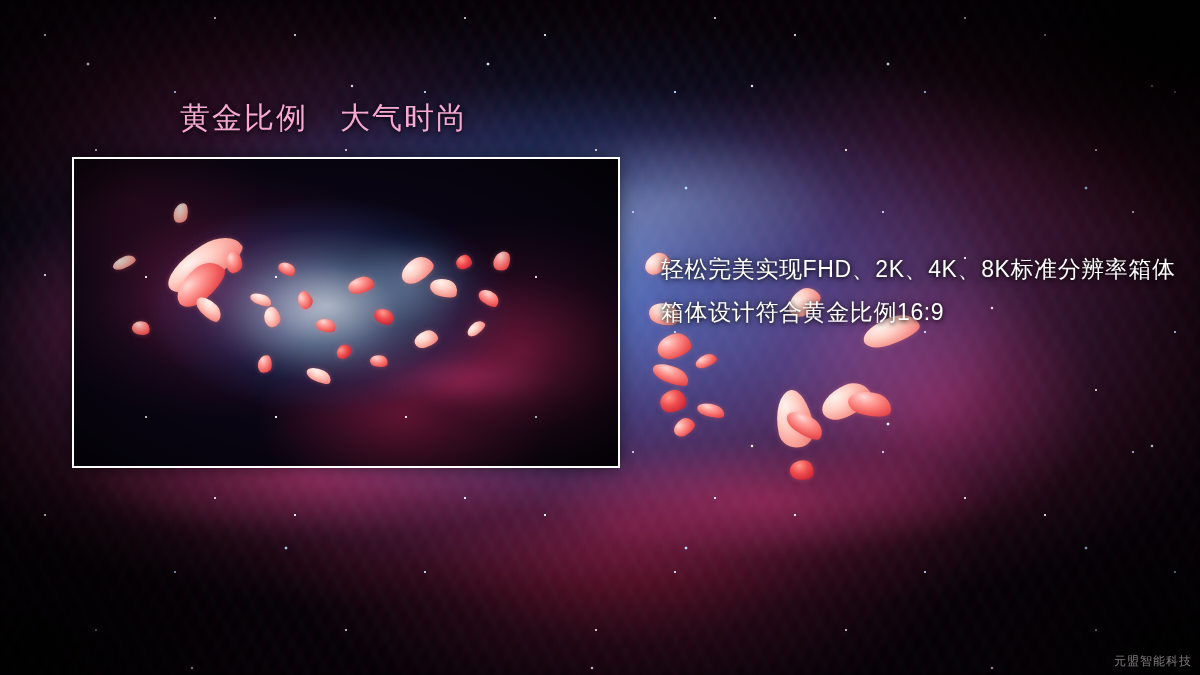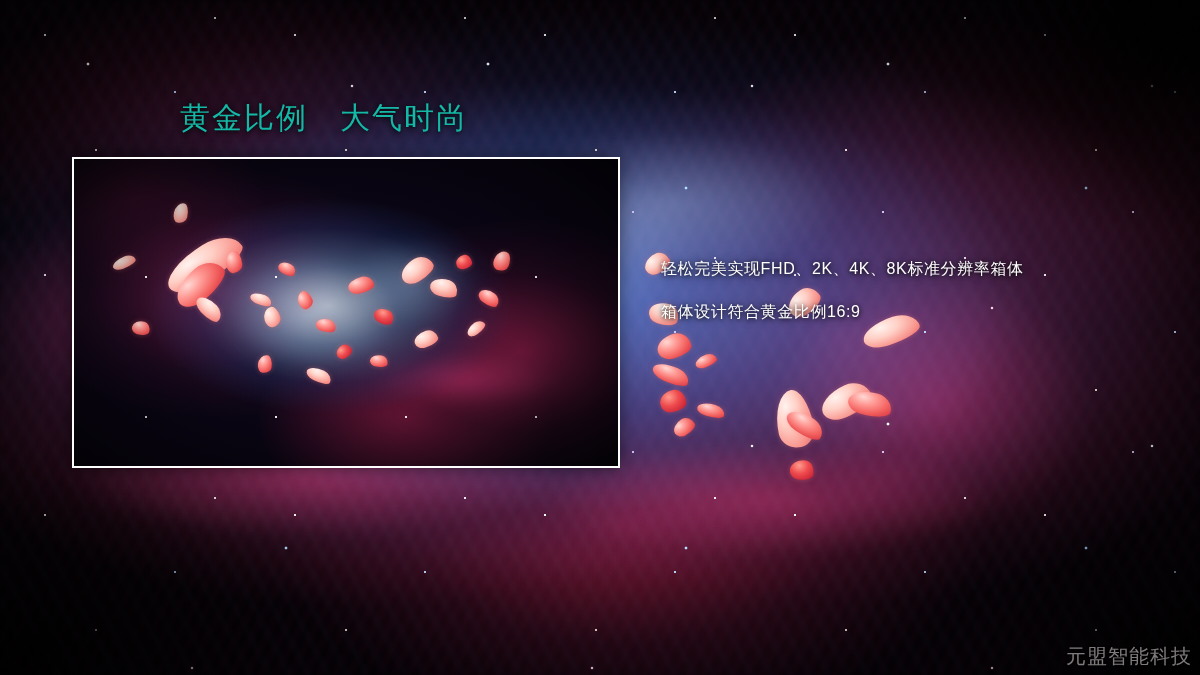--- a/index.html
+++ b/index.html
@@ -92,21 +92,21 @@
       radial-gradient(2.4px 2.4px at 192px 308px, rgba(255,215,240,1) 35%, rgba(255,190,225,.26) 60%, transparent 72%),
       radial-gradient(2.4px 2.4px at 352px 86px, rgba(255,255,255,.95) 35%, transparent 70%);
     background-size:400px 360px;
     background-repeat:repeat;
   }
 
   
   .slide-title {
     position:absolute; left:180px; top:101px;
     font-size:30px; line-height:34px; letter-spacing:2px;
-    color:#14b8a6; font-weight:400;
+    color:#f9a8d4; font-weight:400;
     text-shadow:0 1px 4px rgba(0,0,0,.75), 0 0 12px rgba(0,0,0,.5);
     white-space:pre;
   }
 
   
   .pic-frame {
     position:absolute; left:72px; top:157px;
     width:548px; height:311px;
     border:2px solid #ffffff;
     overflow:hidden;
@@ -158,31 +158,31 @@
   .petal.pale {
     background:radial-gradient(ellipse at 34% 26%, #fff2ee 0%, #ffd0c6 34%, #f8968e 70%, #e05a60 100%);
   }
   .petal.deep {
     background:radial-gradient(ellipse at 36% 30%, #ff9c8e 0%, #ef4b4e 42%, #b8122c 100%);
   }
 
   
   .body-text { position:absolute; left:661px; top:256px; width:500px; }
   .body-line {
-    font-size:16px; line-height:26px;
+    font-size:23px; line-height:26px;
     color:#ffffff; letter-spacing:.6px; white-space:nowrap;
     margin-bottom:17px;
     text-shadow:0 1px 4px rgba(0,0,0,.85), 0 0 10px rgba(0,0,0,.55);
   }
   .body-line:last-child { margin-bottom:4px; }
 
   
   .watermark {
     position:absolute; right:8px; bottom:5px;
-    font-size:20px; letter-spacing:1px;
+    font-size:12px; letter-spacing:1px;
     color:rgba(205,198,200,.62);
     text-shadow:0 1px 2px rgba(0,0,0,.6);
   }
 </style>
 </head>
 <body>
 
 <div id="slide">
 
   <div class="bglayer neb-base"></div>

